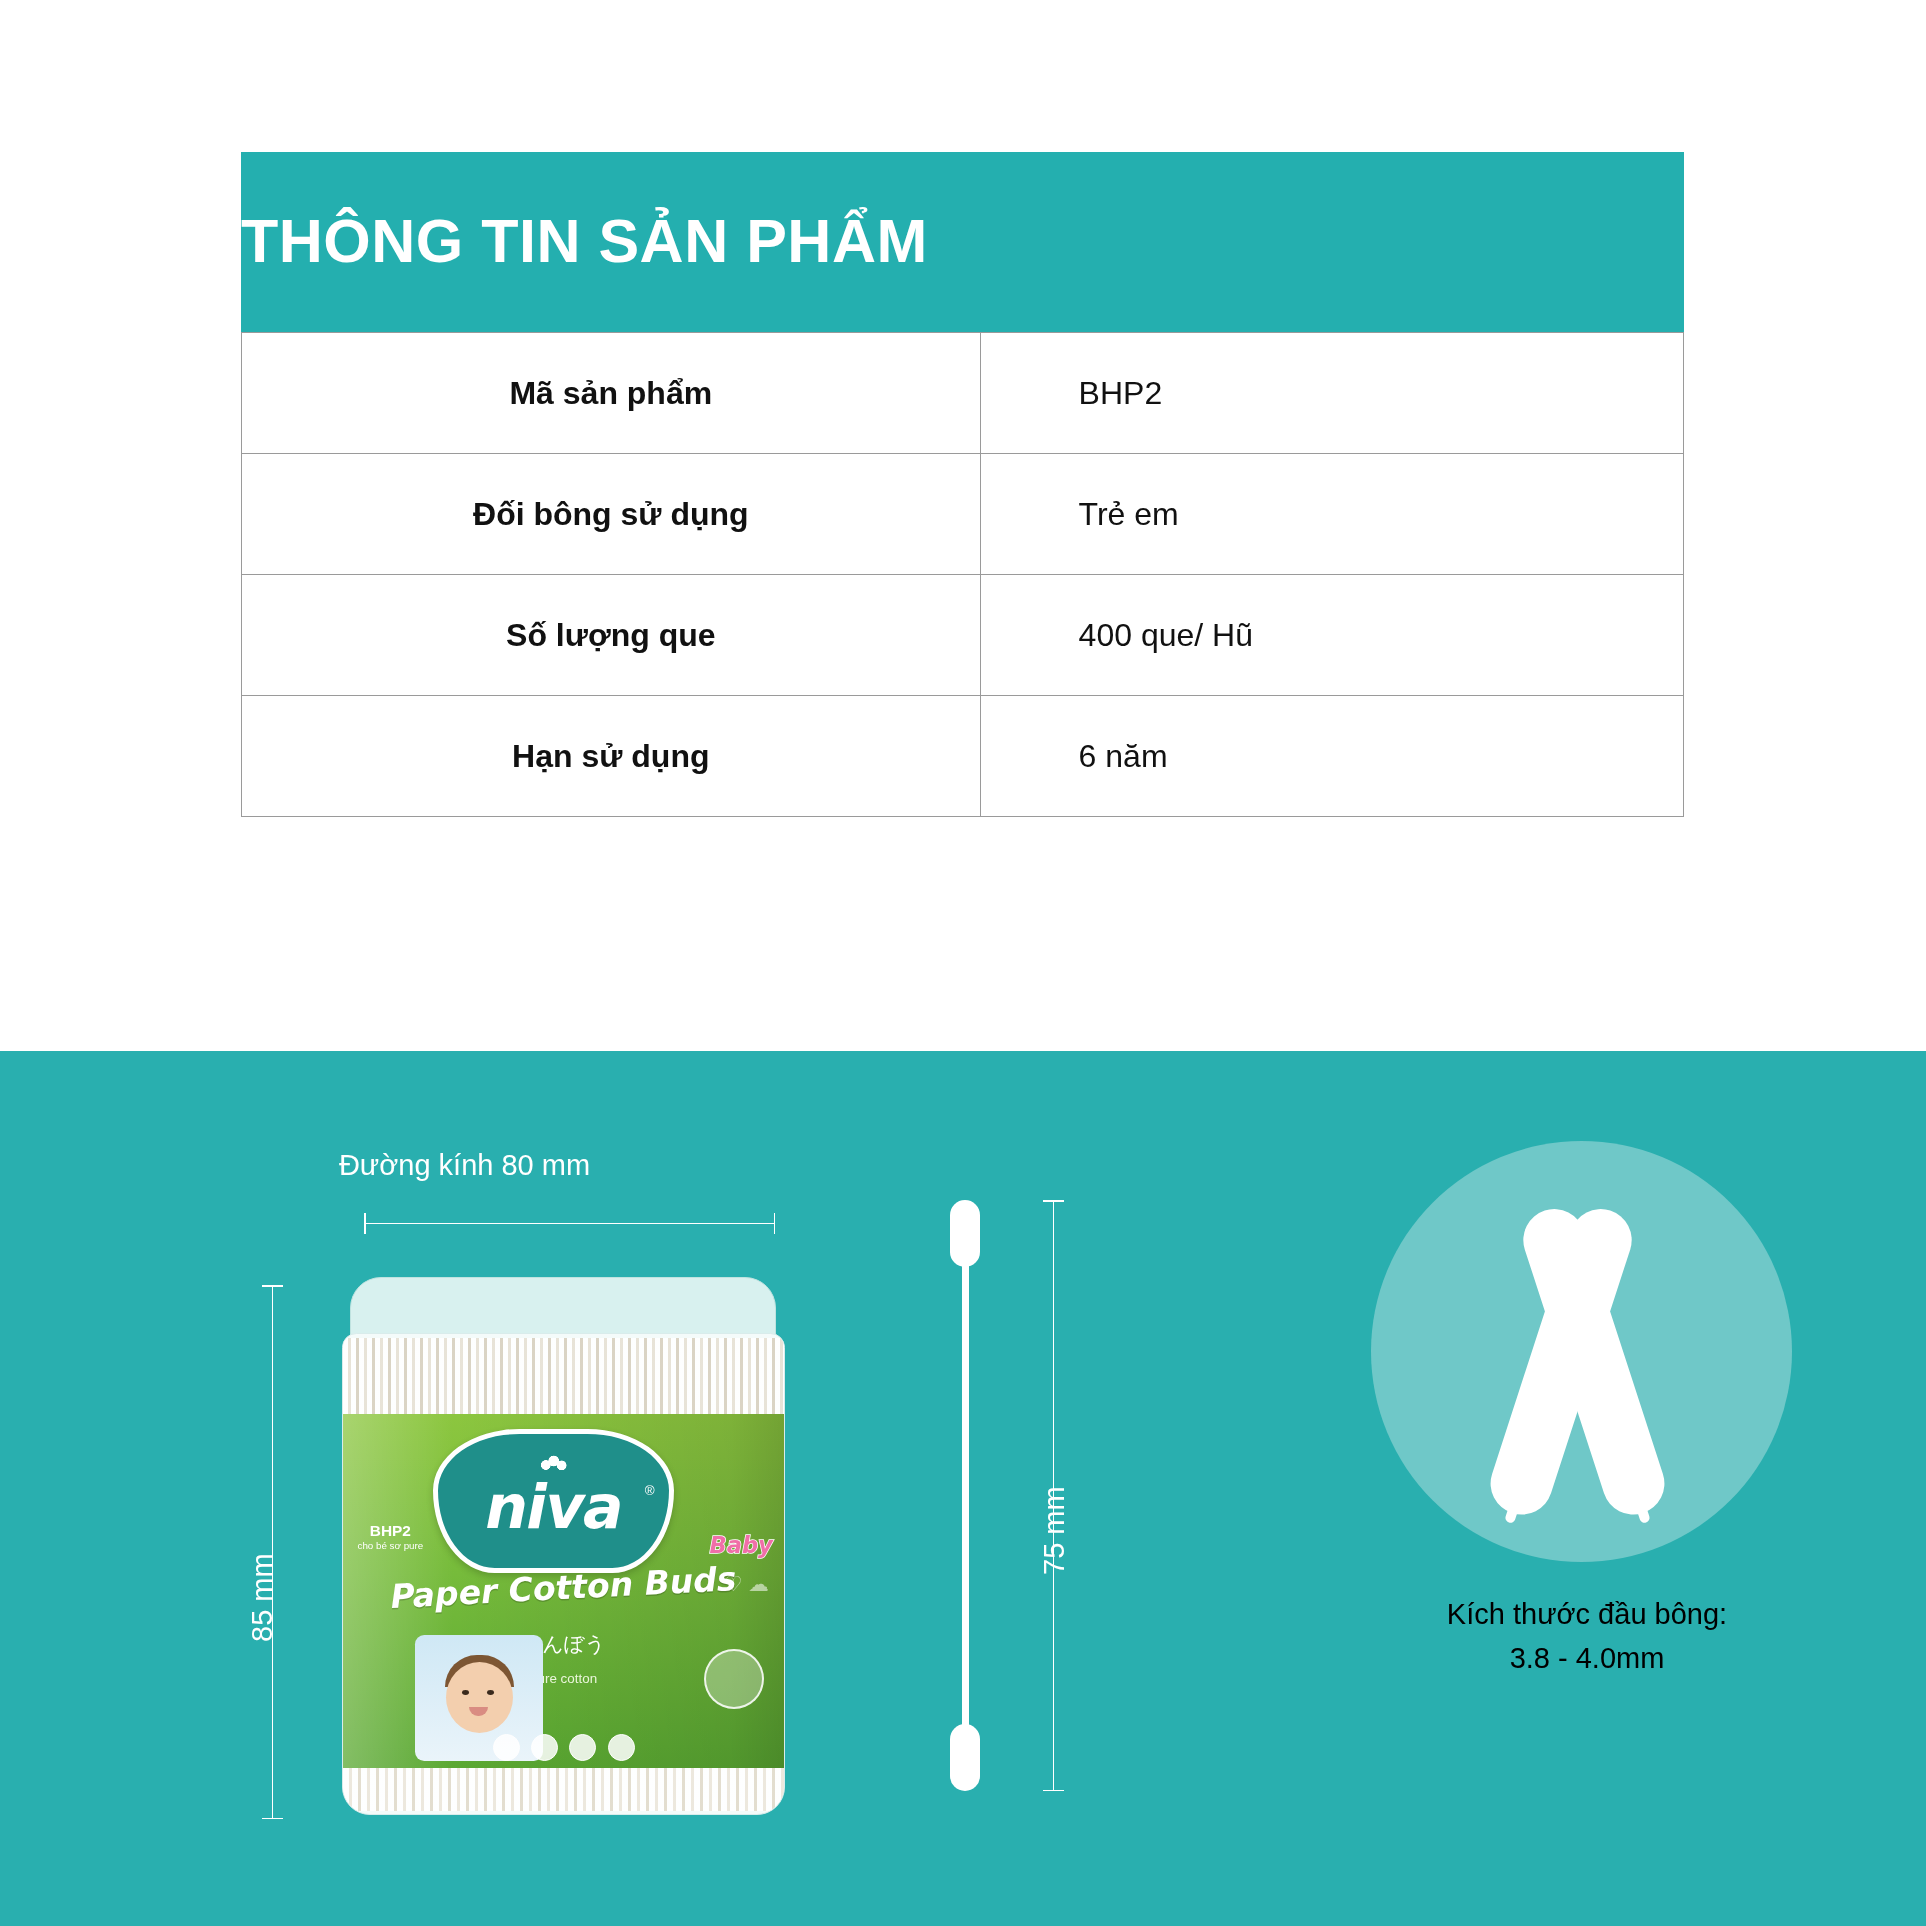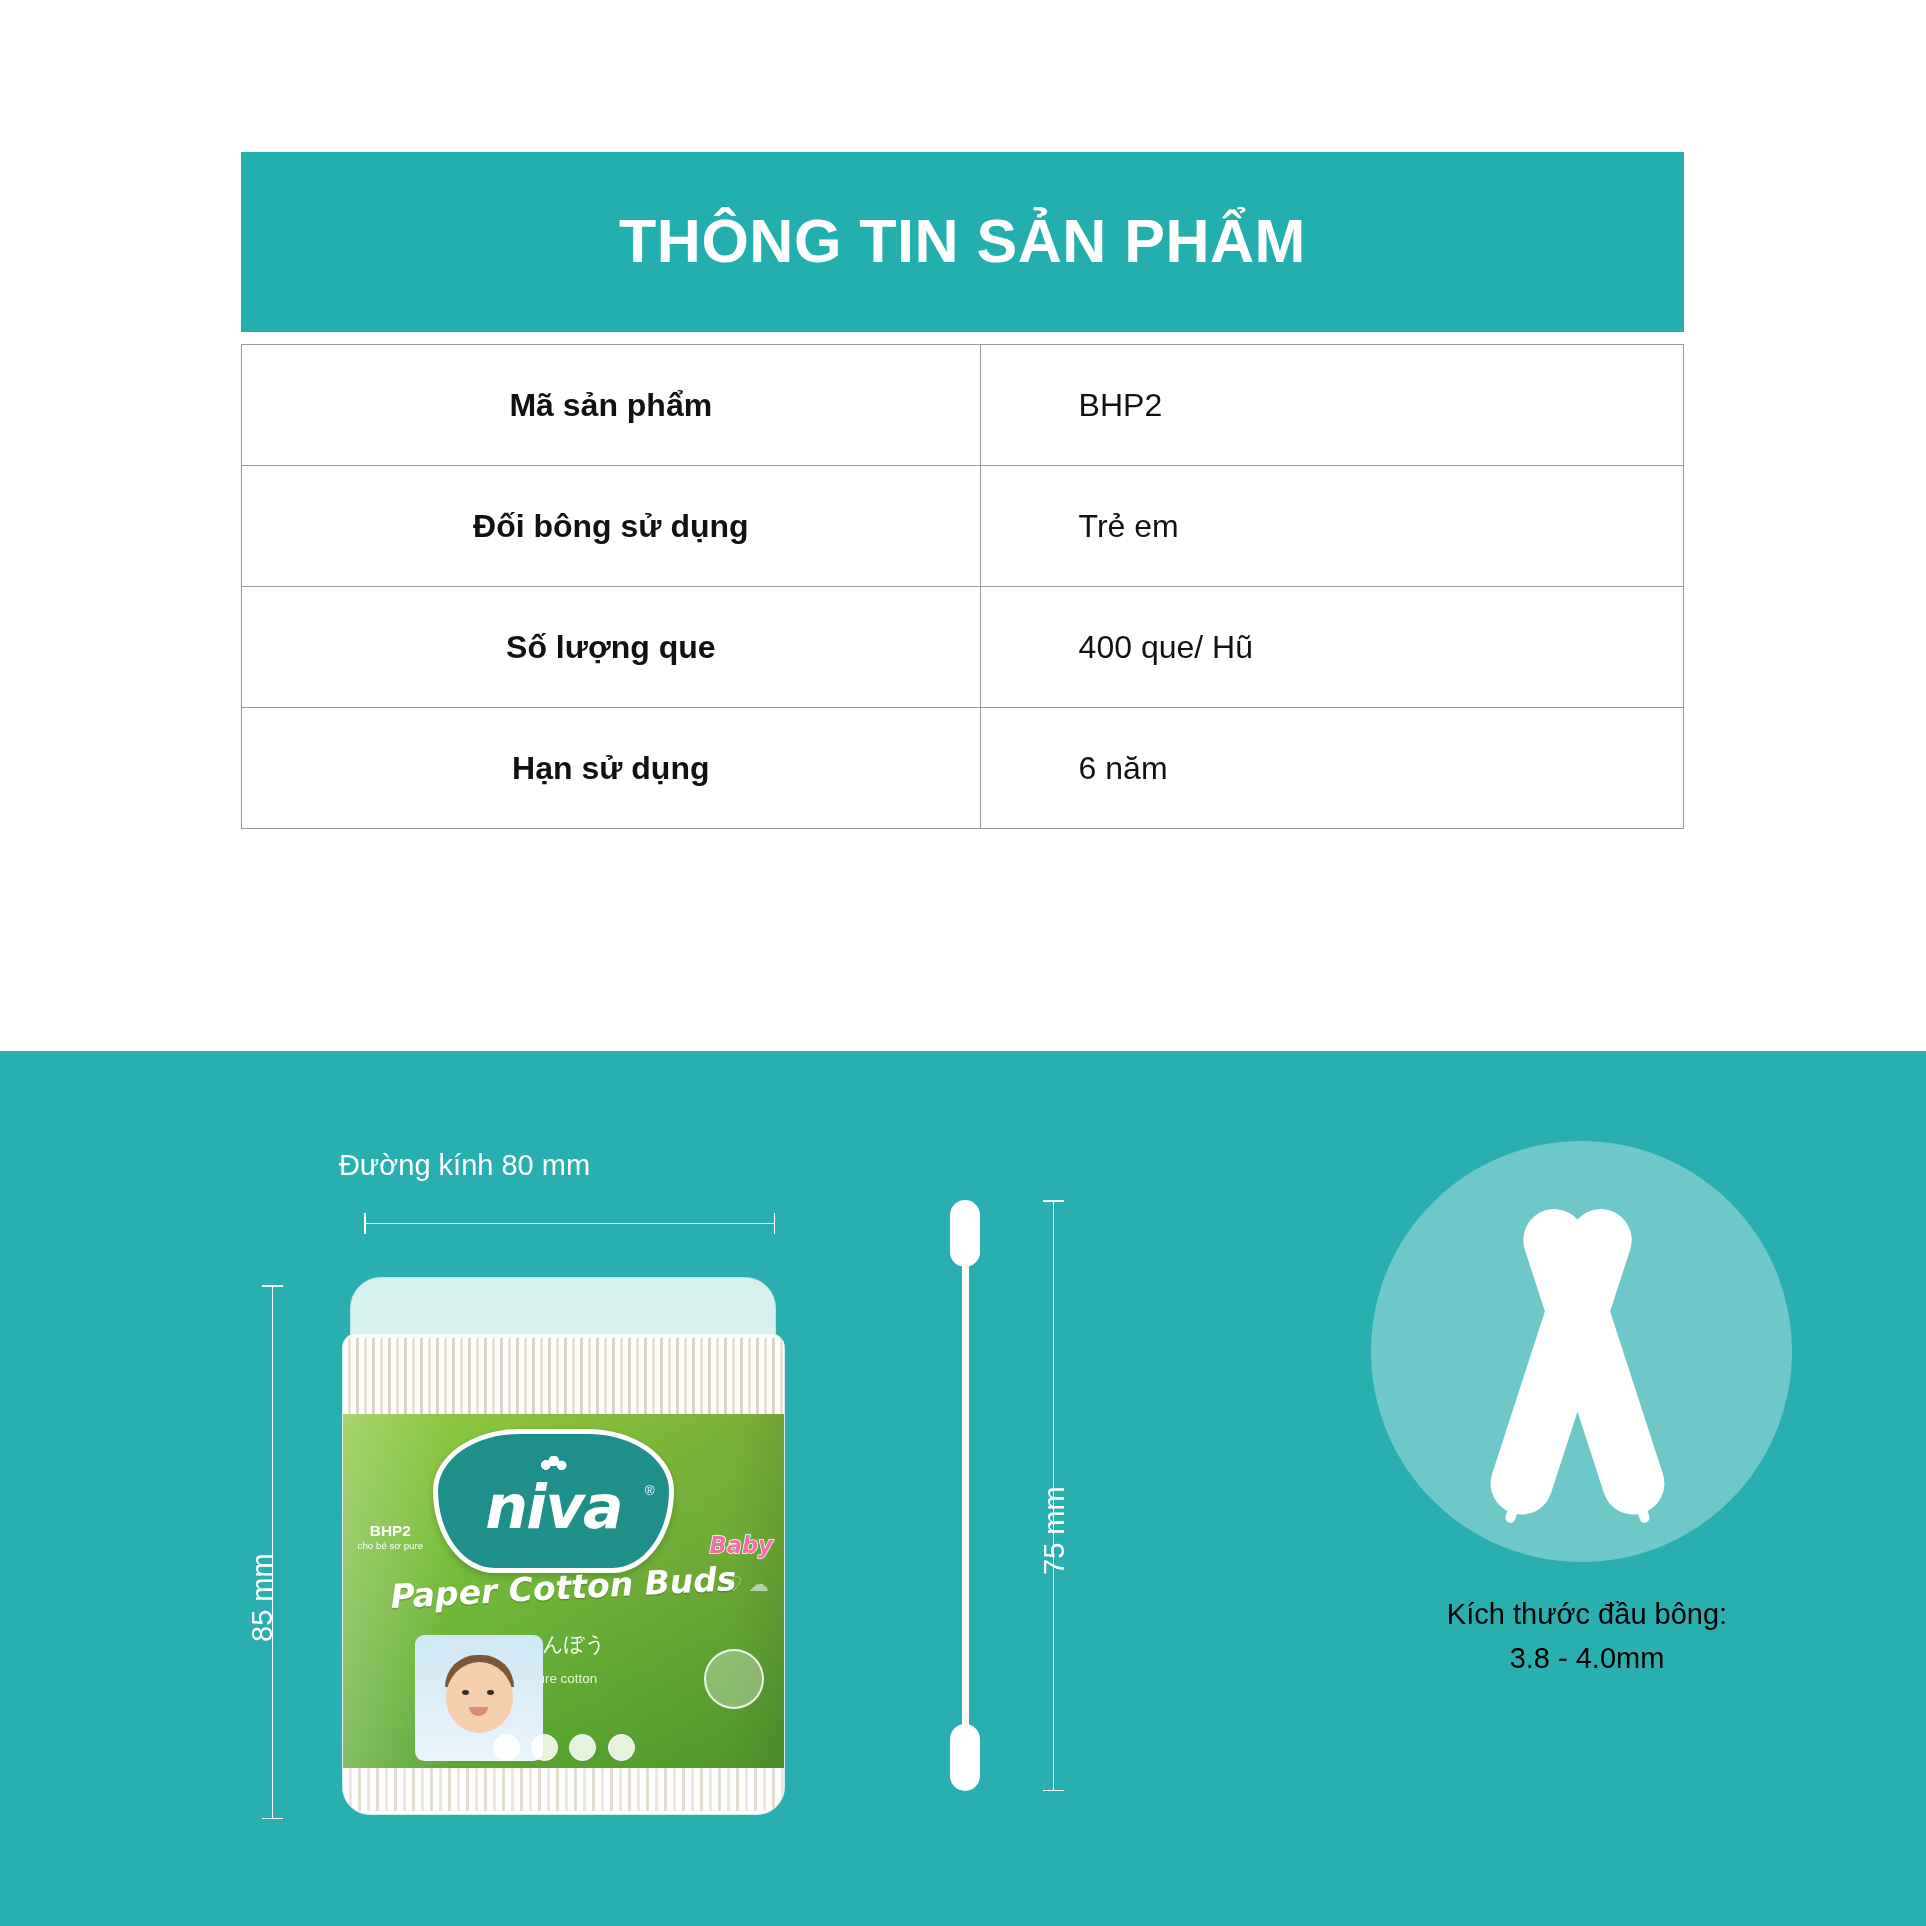--- a/index.html
+++ b/index.html
@@ -28,35 +28,33 @@
     position: absolute;
     left: 241px;
     top: 152px;
     width: 1443px;
   }
   .table-header {
     background: #24AFAF;
     height: 180px;
     display: flex;
     align-items: center;
-    justify-content: center;
   }
   .table-header .title {
     color: #ffffff;
     font-size: 61px;
     font-weight: bold;
     letter-spacing: 0.5px;
     line-height: 1.1;
     text-align: center;
   }
   .info-table {
     width: 100%;
     border-collapse: collapse;
     table-layout: fixed;
-    margin-top: 12px;
   }
   .info-table td {
     border: 1px solid #9a9a9a;
     height: 118px;
     vertical-align: middle;
     font-size: 32px;
     color: #111111;
   }
   .info-table td.label {
     width: 717px;

